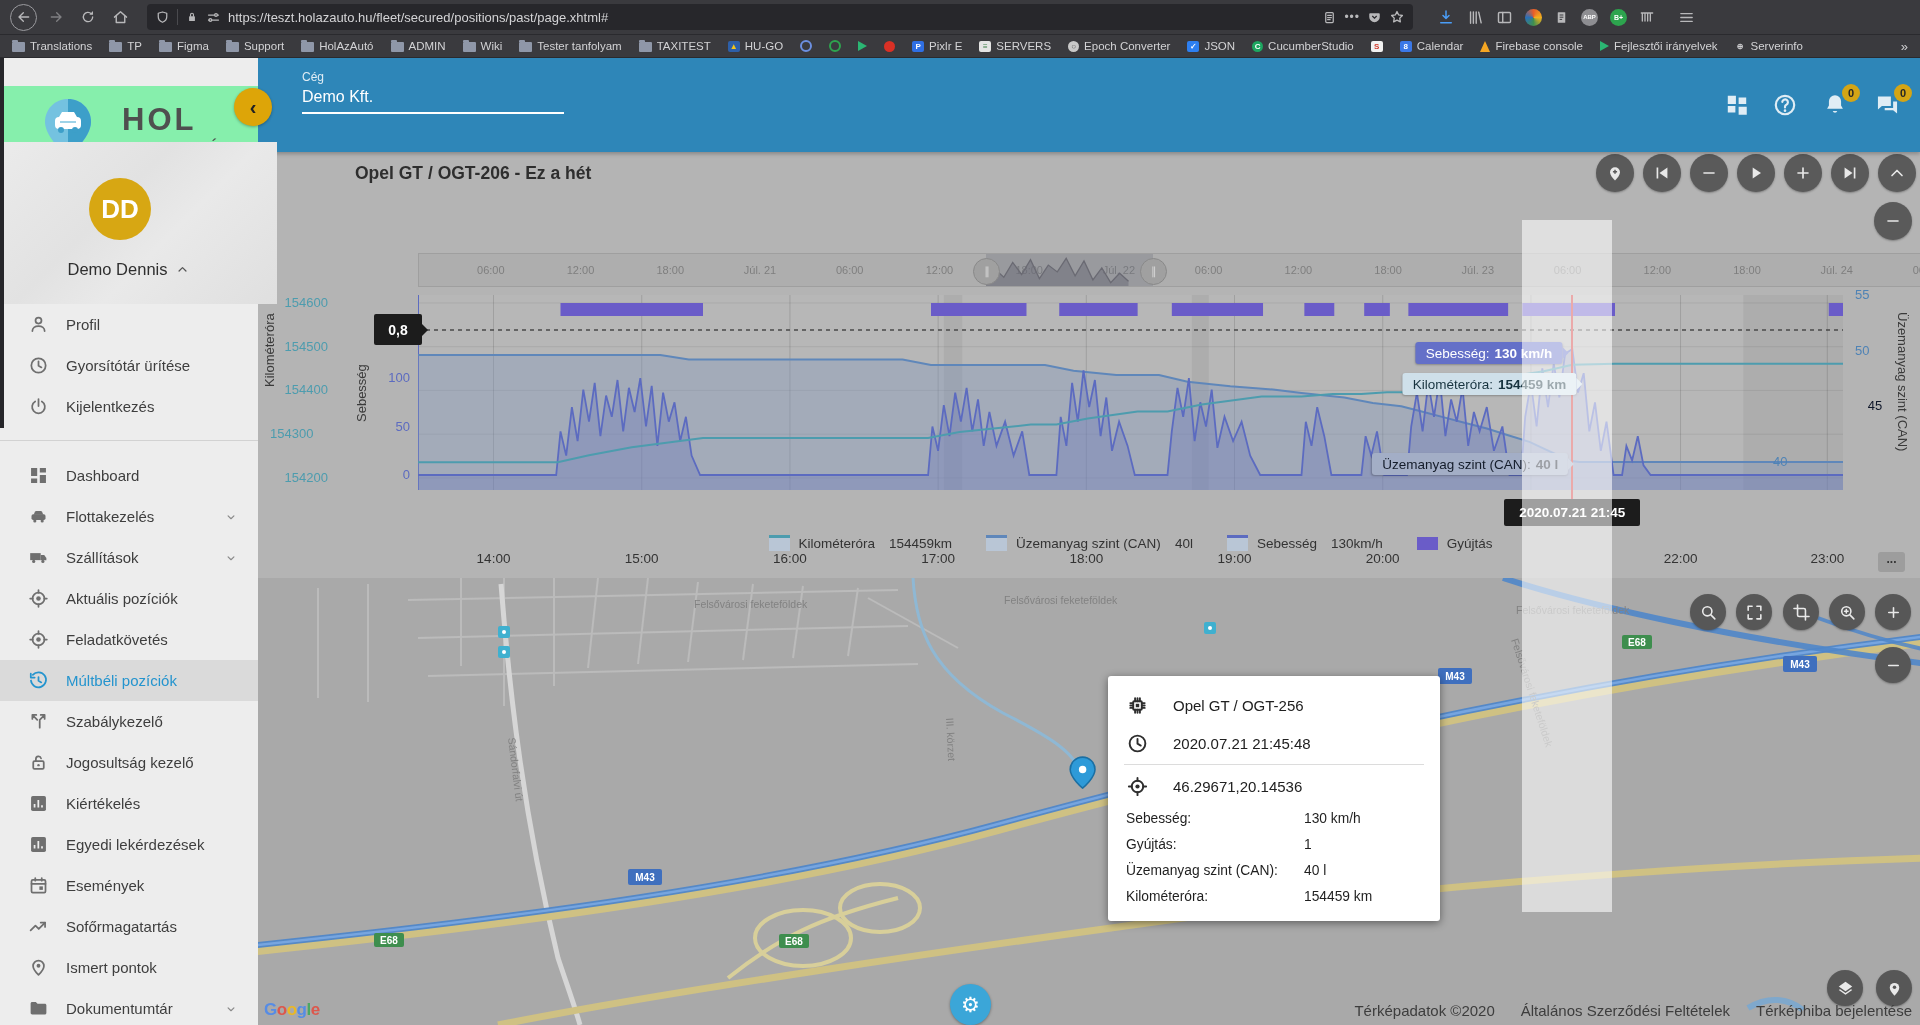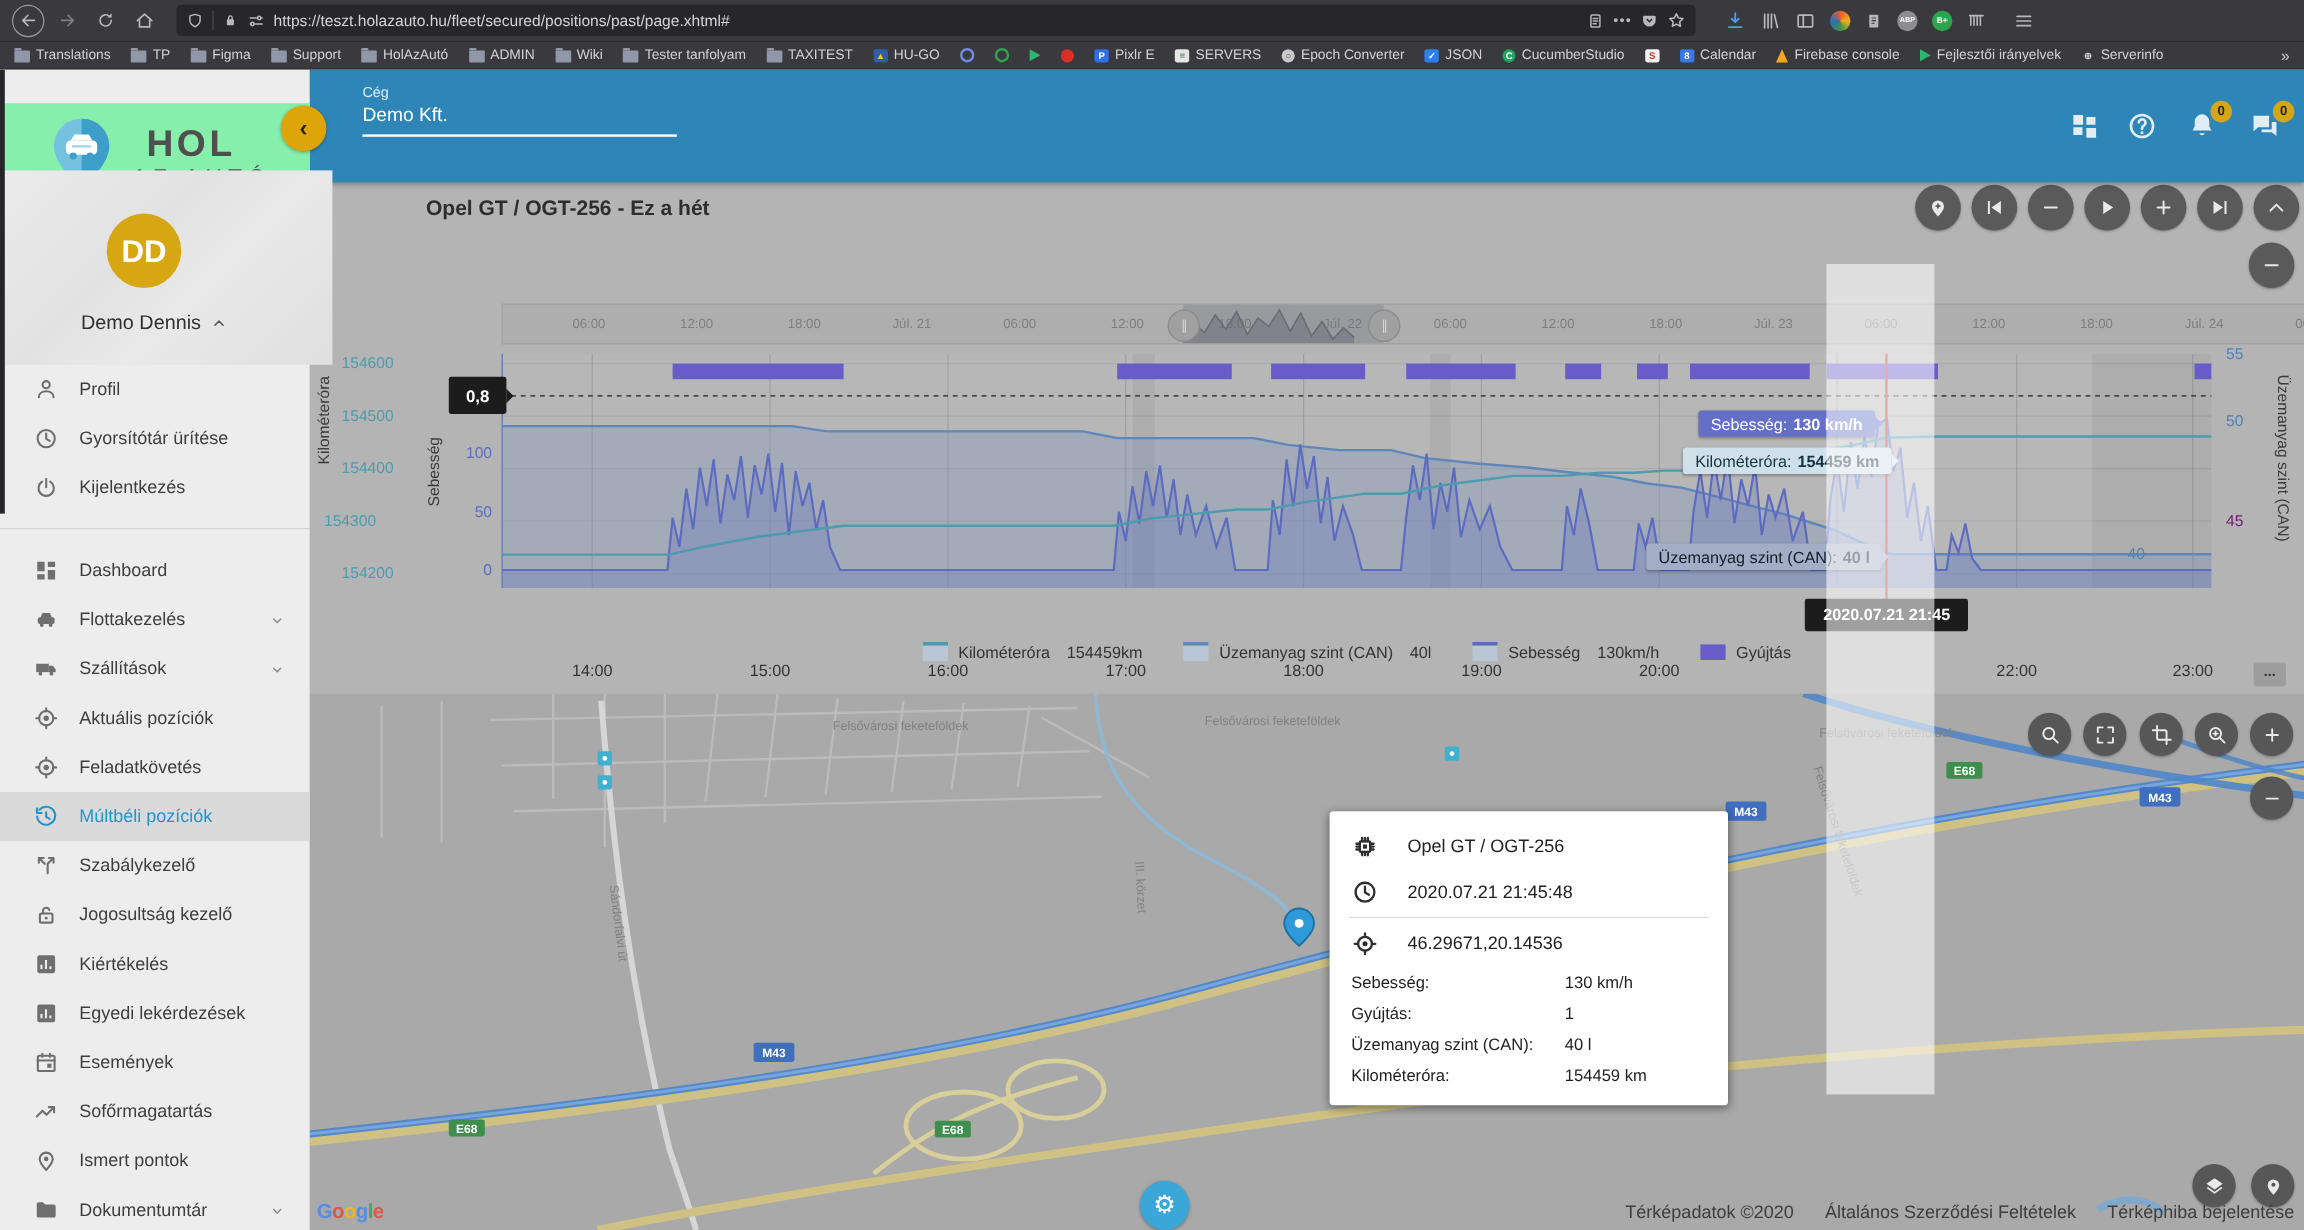--- a/index.html
+++ b/index.html
@@ -540,21 +540,21 @@
       <div class="hicon" style="right:18px">
         <svg class="mi" width="27" height="27" viewBox="0 0 24 24">
             <path class="f" d="M3.5 4h11.5v8.5H7L3.5 15.5z"></path>
             <path class="f" d="M20.5 8.5V19l-3.5-2.8H9.5v-2h7.5V8.5z"></path>
           </svg>
         <div class="badge">0</div>
       </div>
     </div>
 
     <div id="chart-panel">
-      <div id="chart-title">Opel GT / OGT-256 - Ez a hét</div>
+      <div id="chart-title">Opel GT / OGT-206 - Ez a hét</div>
       <div id="chart-toolbar">
         <div class="cbtn">
             <svg viewBox="0 0 24 24">
               <path class="f" d="M12 21c-3-3.2-6-6.7-6-10a6 6 0 1 1 12 0c0 3.3-3 6.8-6 10z"></path>
               <path d="M12 8v5M9.5 10.5h5" stroke="#5a5a5a" stroke-width="1.8"></path>
             </svg>
           </div>
         <div class="cbtn">
             <svg viewBox="0 0 24 24">
               <path class="f" d="M7.5 5.5v13h-2v-13zM18.5 5.5v13L9 12z"></path>
@@ -700,21 +700,21 @@
     <div class="tick" style="left: 12px; top: 142.995px; width: 58px; text-align: right; color: rgb(77, 156, 174);">154600</div>
         <div class="tick" style="left: 12px; top: 186.724px; width: 58px; text-align: right; color: rgb(77, 156, 174);">154500</div>
         <div class="tick" style="left: 12px; top: 230.452px; width: 58px; text-align: right; color: rgb(77, 156, 174);">154400</div>
         <div class="tick" style="left: 12px; top: 274.181px; width: 58px; color: rgb(77, 156, 174);">154300</div>
         <div class="tick" style="left: 12px; top: 317.91px; width: 58px; text-align: right; color: rgb(77, 156, 174);">154200</div>
         <div class="tick" style="left: 114px; top: 218.07px; width: 38px; text-align: right; color: rgb(92, 107, 192);">100</div>
         <div class="tick" style="left: 114px; top: 266.527px; width: 38px; text-align: right; color: rgb(92, 107, 192);">50</div>
         <div class="tick" style="left: 114px; top: 314.985px; width: 38px; text-align: right; color: rgb(92, 107, 192);">0</div>
         <div class="tick" style="left: 1597px; top: 135px; width: 40px; text-align: left; color: rgb(79, 131, 181);">55</div>
         <div class="tick" style="left: 1597px; top: 190.64px; width: 40px; text-align: left; color: rgb(79, 131, 181);">50</div>
-        <div class="tick" style="left: 1597px; top: 246.28px; width: 40px; text-align: left; color: #701a75; margin-top: 28px;">45</div>
+        <div class="tick" style="left: 1597px; top: 246.28px; width: 40px; text-align: center; color: #0f172a;">45</div>
         <div class="tick" style="left: 1515px; top: 301.92px; width: 40px; text-align: left; color: rgb(79, 131, 181);">40</div>
         <div class="xlab" style="left: 200.525px;">14:00</div>
         <div class="xlab" style="left: 348.725px;">15:00</div>
         <div class="xlab" style="left: 496.925px;">16:00</div>
         <div class="xlab" style="left: 645.125px;">17:00</div>
         <div class="xlab" style="left: 793.325px;">18:00</div>
         <div class="xlab" style="left: 941.525px;">19:00</div>
         <div class="xlab" style="left: 1089.72px;">20:00</div>
         <div class="xlab" style="left: 1387.55px;">22:00</div>
         <div class="xlab" style="left: 1534.33px;">23:00</div>

